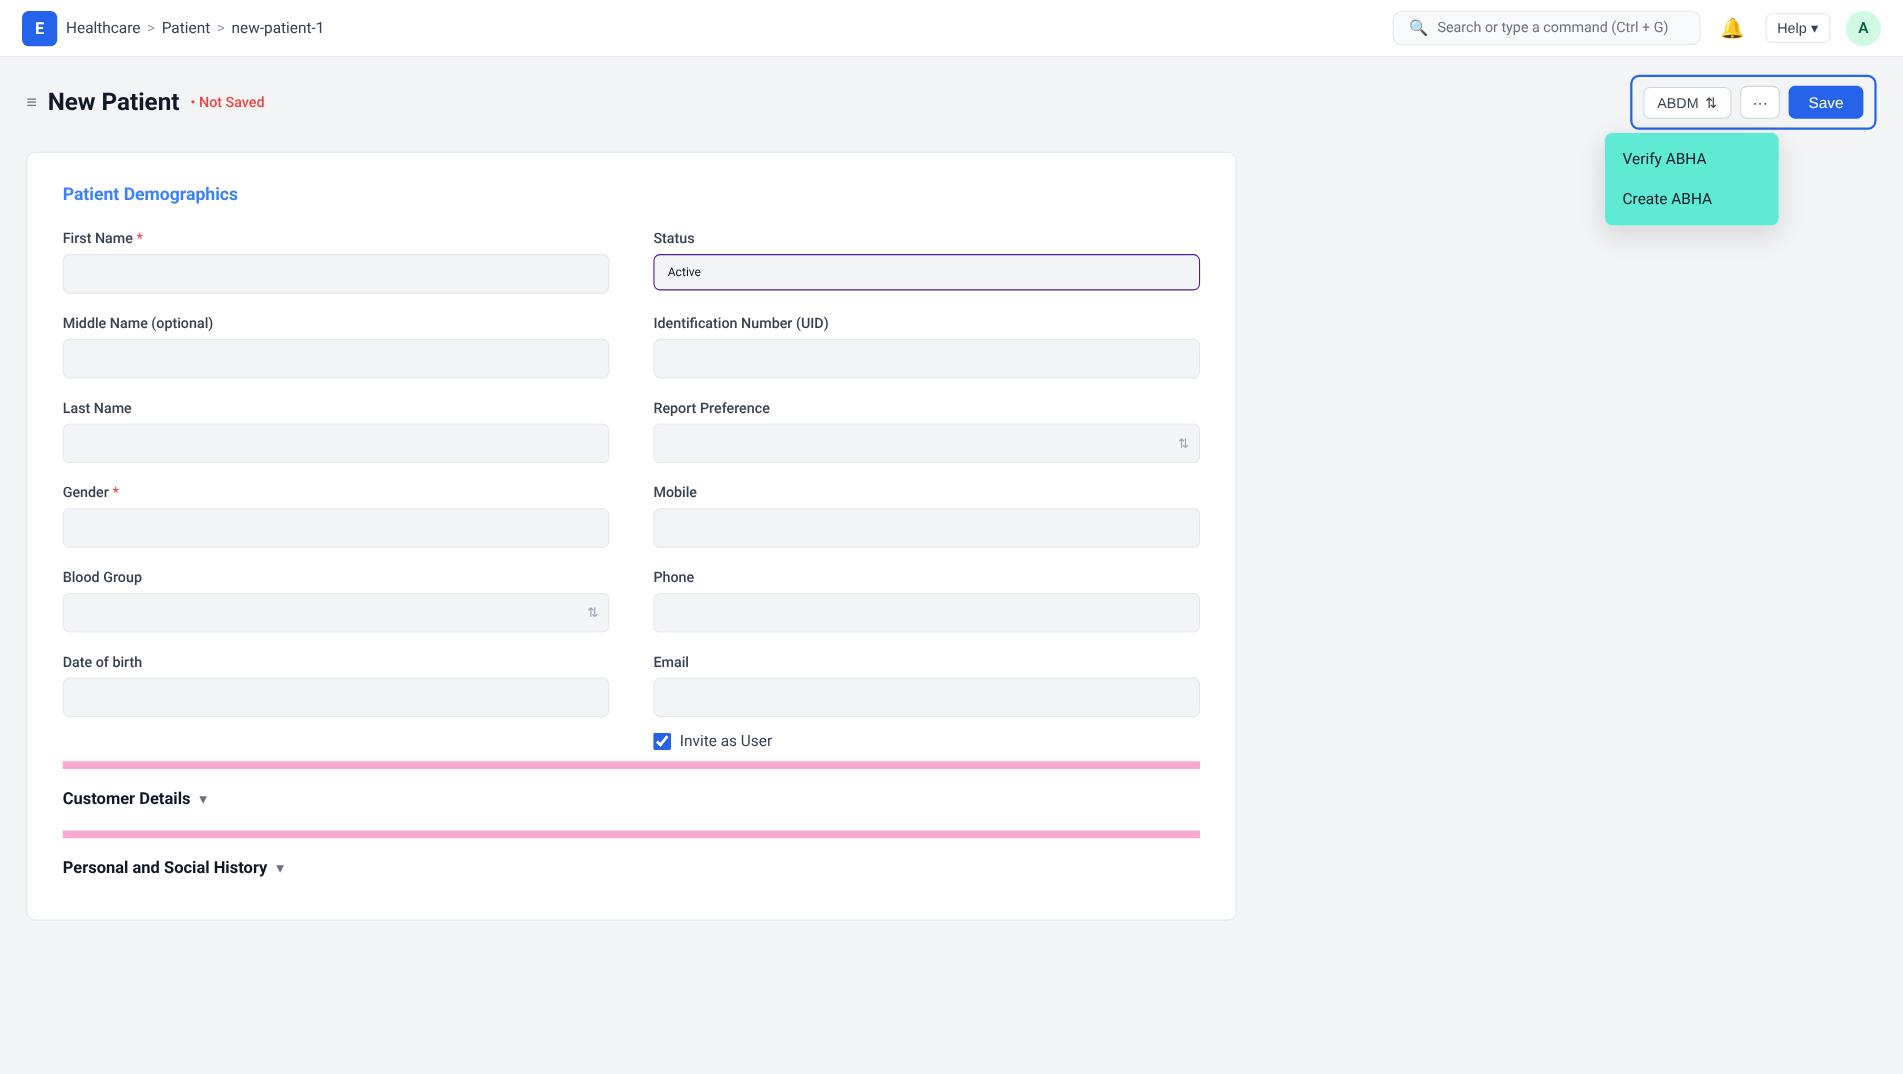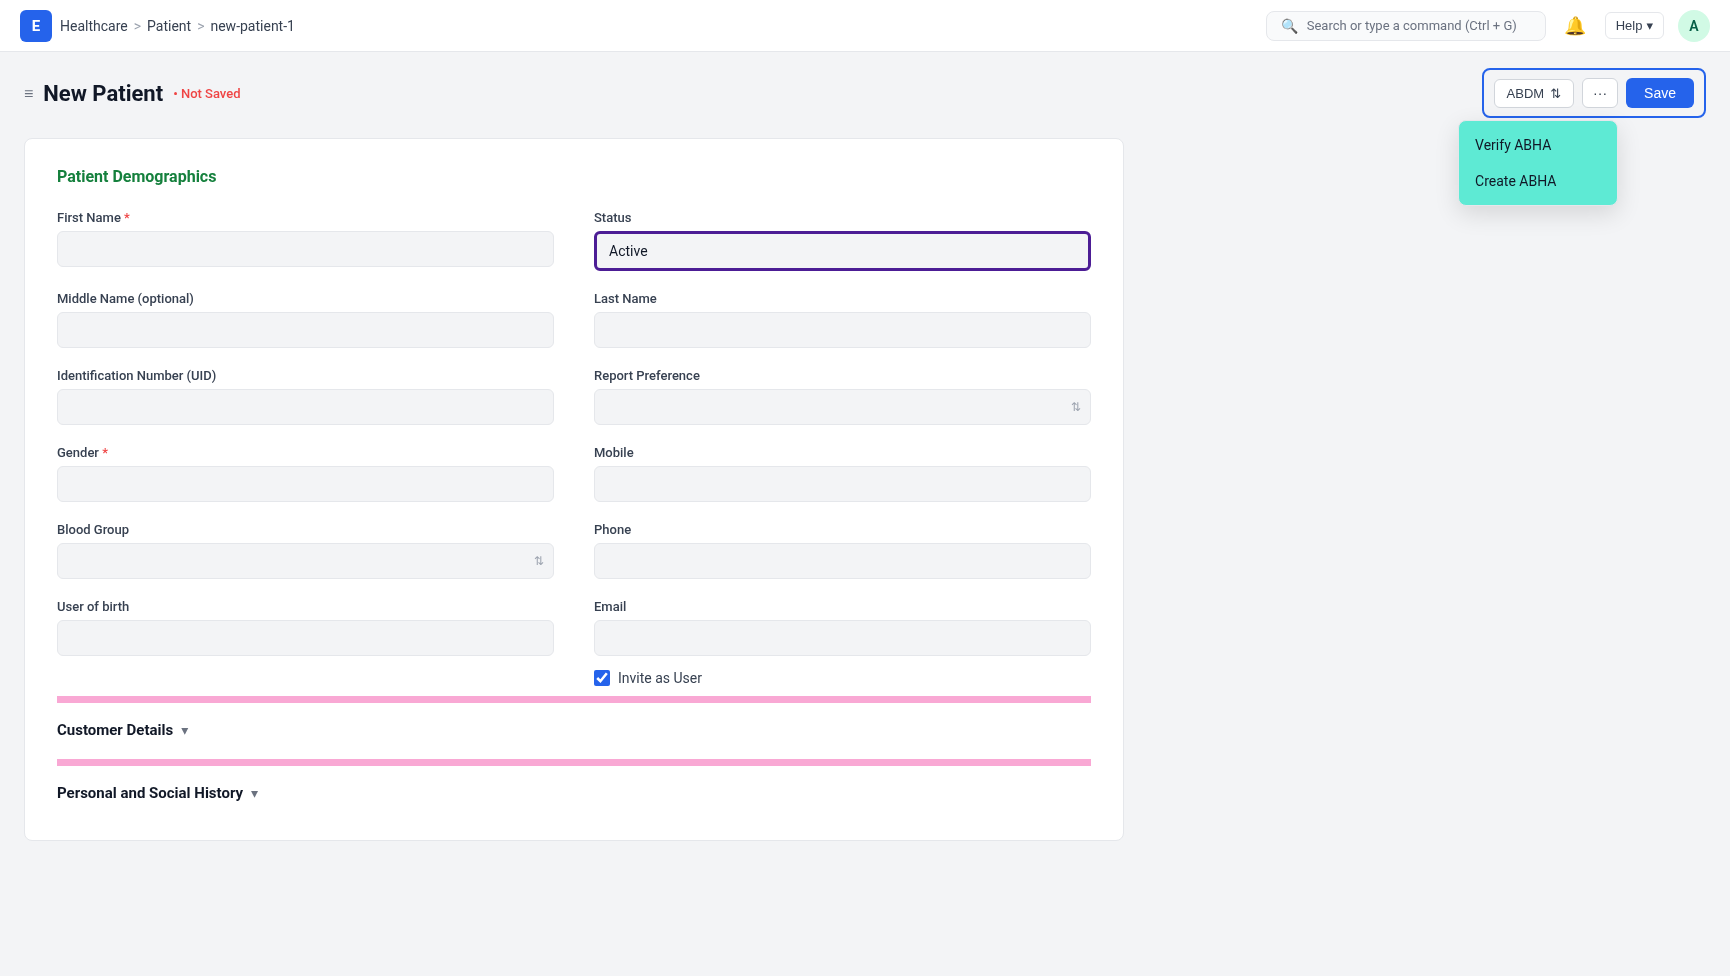--- a/index.html
+++ b/index.html
@@ -94,21 +94,21 @@
       display: flex; align-items: center; gap: 8px;
       position: relative;
     }
 
     
     .main-content { padding: 20px 24px; }
     .form-card {
       background: #fff; border: 1px solid #e5e7eb; border-radius: 8px;
       padding: 28px 32px; max-width: 1100px;
     }
-    .section-title { font-size: 16px; font-weight: 700; color: #15803d; margin-bottom: 24px; }
+    .section-title { font-size: 16px; font-weight: 700; color: #3b82f6; margin-bottom: 24px; }
 
     .form-grid { display: grid; grid-template-columns: 1fr 1fr; gap: 20px 40px; }
 
     .form-group { display: flex; flex-direction: column; gap: 6px; }
     .form-label { font-size: 13px; color: #374151; font-weight: 500; }
     .required-star { color: #ef4444; }
     .form-input {
       background: #f3f4f6; border: 1px solid #e5e7eb; border-radius: 6px;
       padding: 9px 12px; font-size: 14px; color: #111827; outline: none;
       width: 100%;
@@ -118,22 +118,22 @@
       padding: 9px 12px; font-size: 14px; color: #111827; outline: none;
       width: 100%; appearance: none;
     }
     .select-wrapper { position: relative; }
     .select-wrapper::after {
       content: '⇅'; position: absolute; right: 10px; top: 50%;
       transform: translateY(-50%); color: #9ca3af; font-size: 12px;
       pointer-events: none;
     }
     .status-input {
-      background: #f3f4f6; border: 3px solid #4c1d95; border-radius: 6px;
-      padding: 9px 12px; font-size: 14px; color: #111827;
+      background: #f3f4f6; border: 1px solid #4c1d95; border-radius: 6px;
+      padding: 9px 12px; font-size: 11px; color: #111827;
     }
 
     
     .checkbox-row {
       display: flex; gap: 8px;
       margin-top: 8px;
     }
     .checkbox-input {
       width: 16px; height: 16px; accent-color: #2563eb; cursor: pointer;
     }
@@ -221,26 +221,26 @@
         <label class="form-label">Status</label>
         <div class="status-input">Active</div>
       </div>
 
       <div class="form-group">
         <label class="form-label">Middle Name (optional)</label>
         <input class="form-input" type="text" value="" style="">
       </div>
 
       <div class="form-group">
+        <label class="form-label">Identification Number (UID)</label>
+        <input class="form-input" type="text" value="" style="">
+      </div>
+
+      <div class="form-group">
         <label class="form-label">Last Name</label>
-        <input class="form-input" type="text" value="" style="">
-      </div>
-
-      <div class="form-group">
-        <label class="form-label">Identification Number (UID)</label>
         <input class="form-input" type="text" value="" style="">
       </div>
 
       <div class="form-group">
         <label class="form-label">Report Preference</label>
         <div class="select-wrapper">
           <select class="form-select">
             <option value=""></option>
           </select>
         </div>
@@ -267,21 +267,21 @@
           </select>
         </div>
       </div>
 
       <div class="form-group">
         <label class="form-label">Phone</label>
         <input class="form-input" type="text" value="" style="">
       </div>
 
       <div class="form-group">
-        <label class="form-label">User of birth</label>
+        <label class="form-label">Date of birth</label>
         <input class="form-input" type="text" value="" style="">
       </div>
 
       <div class="form-group">
         <label class="form-label">Email</label>
         <input class="form-input" type="text" value="" style="">
         <div class="checkbox-row">
           <input class="checkbox-input" type="checkbox" id="invite-user" checked="" style="">
           <label class="checkbox-label" for="invite-user">Invite as User</label>
         </div>

